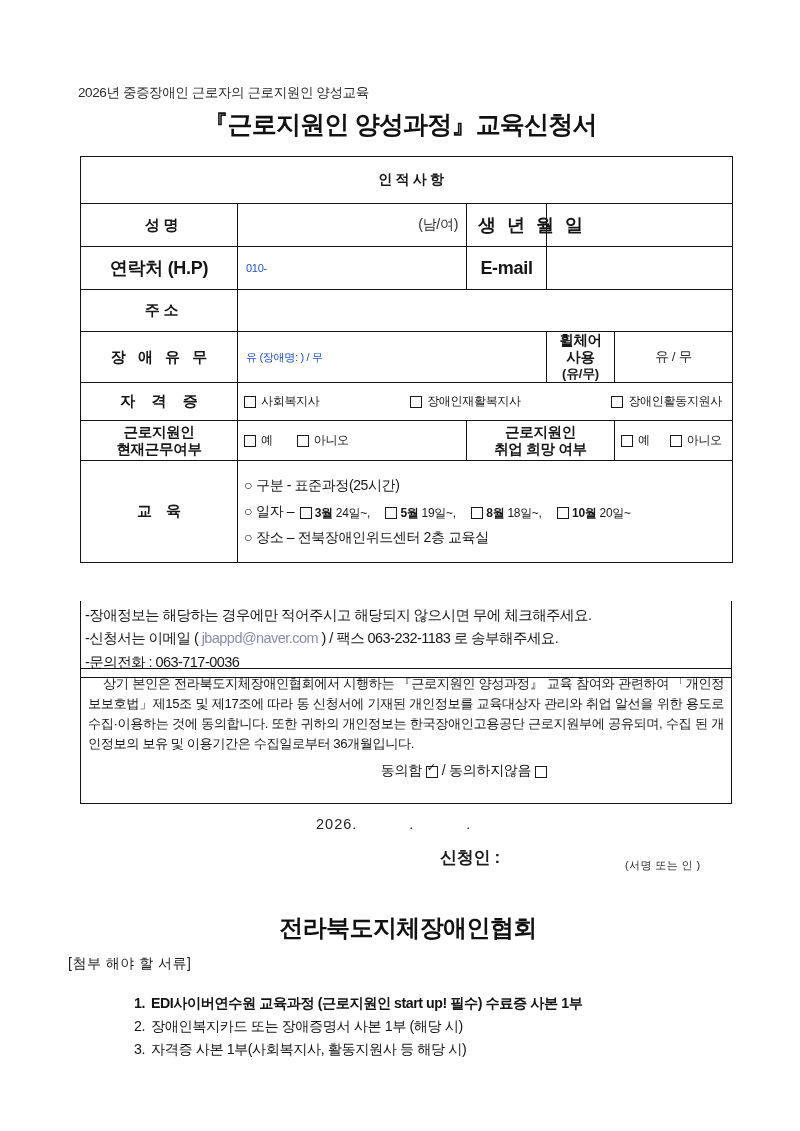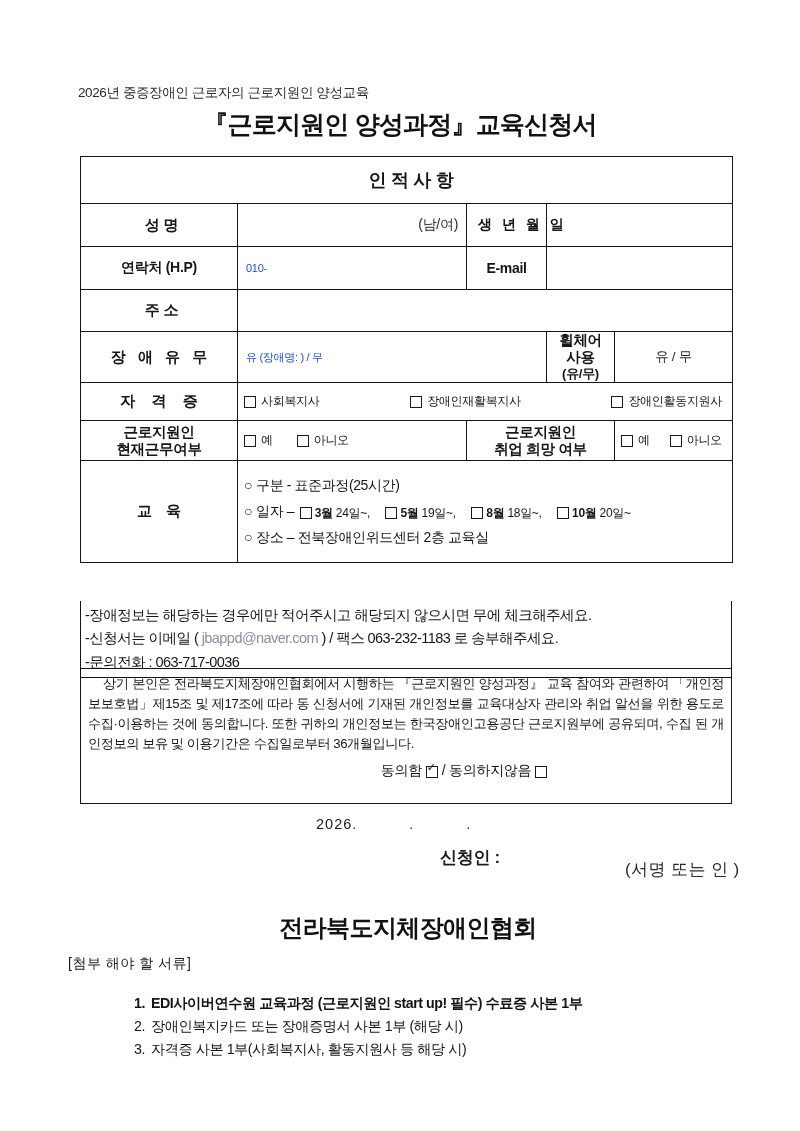--- a/index.html
+++ b/index.html
@@ -56,39 +56,39 @@
     color: #161616;
   }
   .form-table td {
     border: 1px solid #141414;
     padding: 0 8px;
     vertical-align: middle;
     letter-spacing: -0.3px;
   }
   .sect-head {
     text-align: center;
-    font-size: 18px;
+    font-size: 14px;
     font-weight: 700;
     letter-spacing: 9px;
     text-indent: 9px;
     height: 46px;
     padding: 0 !important;
   }
   .lbl {
     text-align: center;
     font-weight: 700;
     font-size: 15px;
     letter-spacing: 5px;
     text-indent: 5px;
     white-space: nowrap;
   }
   .lbl-tight {
     text-align: center;
     font-weight: 700;
-    font-size: 14px;
+    font-size: 18px;
     letter-spacing: 0px;
     white-space: nowrap;
   }
   .lbl-two {
     text-align: center;
     font-weight: 700;
     font-size: 14.5px;
     line-height: 1.15;
     letter-spacing: -0.4px;
   }
@@ -243,21 +243,21 @@
     top: 846px;
     font-size: 17px;
     font-weight: 700;
     letter-spacing: -0.3px;
     white-space: nowrap;
   }
   .sign-note {
     position: absolute;
     left: 625px;
     top: 858px;
-    font-size: 17px;
+    font-size: 11px;
     letter-spacing: 0.4px;
     color: #2b2b2b;
     white-space: nowrap;
   }
 
   
   .org-name {
     position: absolute;
     left: 16px;
     right: 0;

